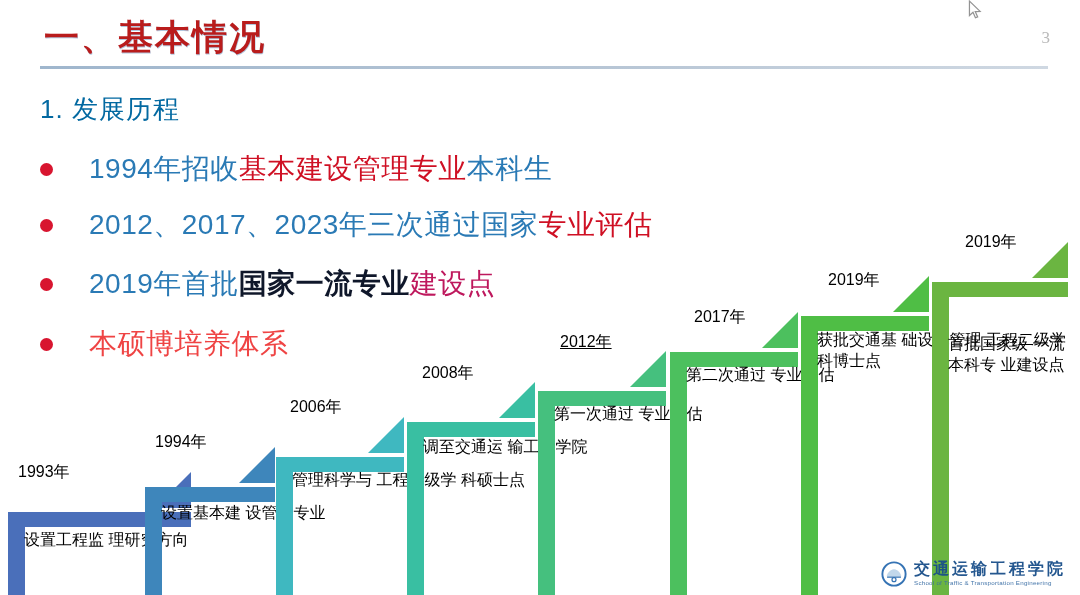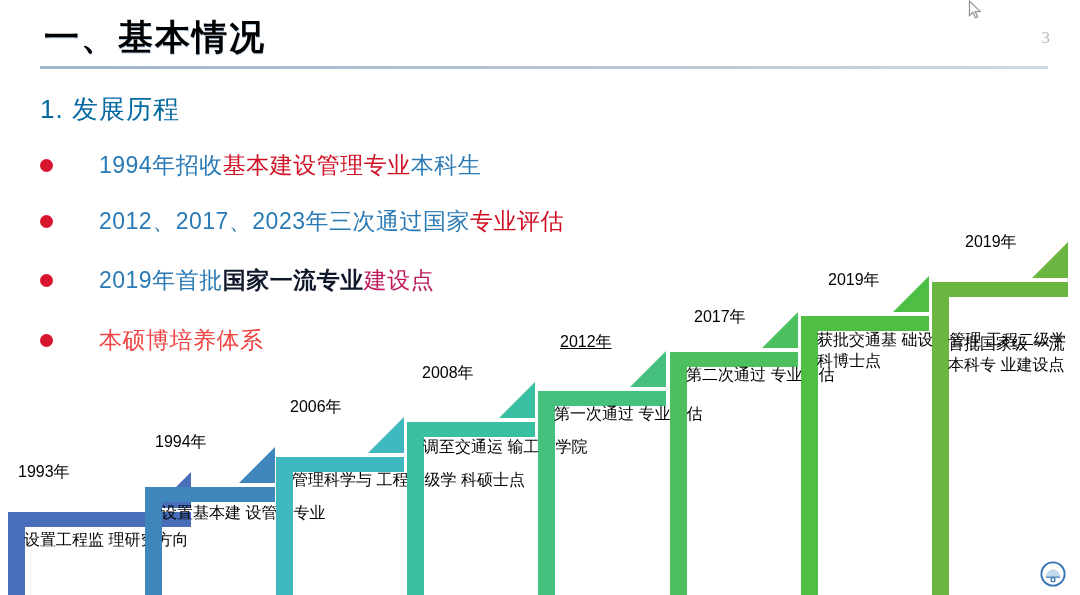--- a/index.html
+++ b/index.html
@@ -20,21 +20,21 @@
     font-size:17px;color:#b9b9b9;
     font-family:"Liberation Serif","DejaVu Serif",serif;
   }
   #cursor{
     position:absolute;left:968px;top:0px;
     width:14px;height:20px;opacity:.75;
   }
   #slide-title{
     position:absolute;left:44px;top:14px;
     font-size:35px;font-weight:bold;letter-spacing:2px;
-    color:#000000;
+    color:#b91c1c;
     text-shadow:0.5px 0.5px 0 rgba(31,95,160,.35);
   }
   #title-rule{
     position:absolute;left:40px;top:66px;width:1008px;height:3px;
     background:linear-gradient(to right,#9fb6cd 0%,#b9c7d6 60%,#cfd8e2 100%);
   }
 
   
   #subhead{
     position:absolute;left:40px;top:92px;
@@ -42,22 +42,22 @@
   }
   .bullet-row{
     position:absolute;left:40px;
     display:flex;align-items:center;
   }
   .bullet-dot{
     width:13px;height:13px;border-radius:50%;
     background:#d8152f;flex:0 0 auto;
   }
   .bullet-text{
-    margin-left:46px;
-    font-size:23px;
+    margin-left:36px;
+    font-size:28px;
     letter-spacing:.5px;
     white-space:nowrap;
     color:#2a7ab5;
   }
   #bullet-0{top:150px;}
   #bullet-1{top:206px;}
   #bullet-2{top:265px;}
   #bullet-3{top:325px;}
 
   
@@ -195,16 +195,20 @@
 业建设点</div>
     </div>
 
   <div id="logo">
     <svg class="mark" viewBox="0 0 30 30">
       <circle cx="15" cy="15" r="13.4" fill="none" stroke="#2b6cb0" stroke-width="2.2"></circle>
       <path d="M6.5,17.5 C8,12 12,9.5 15,9.5 C18,9.5 22,12 23.5,17.5 Z" fill="#bfd6ea"></path>
       <path d="M7,18.6 L23,18.6" stroke="#2b6cb0" stroke-width="1.5"></path>
       <circle cx="15" cy="21.6" r="2.3" fill="none" stroke="#2b6cb0" stroke-width="1.4"></circle>
     </svg>
+    <span class="words">
+      <span class="cn">交通运输工程学院</span>
+      <span class="en">School of Traffic &amp; Transportation Engineering</span>
+    </span>
 
   </div>
 
 </div>
 
 </body></html>

